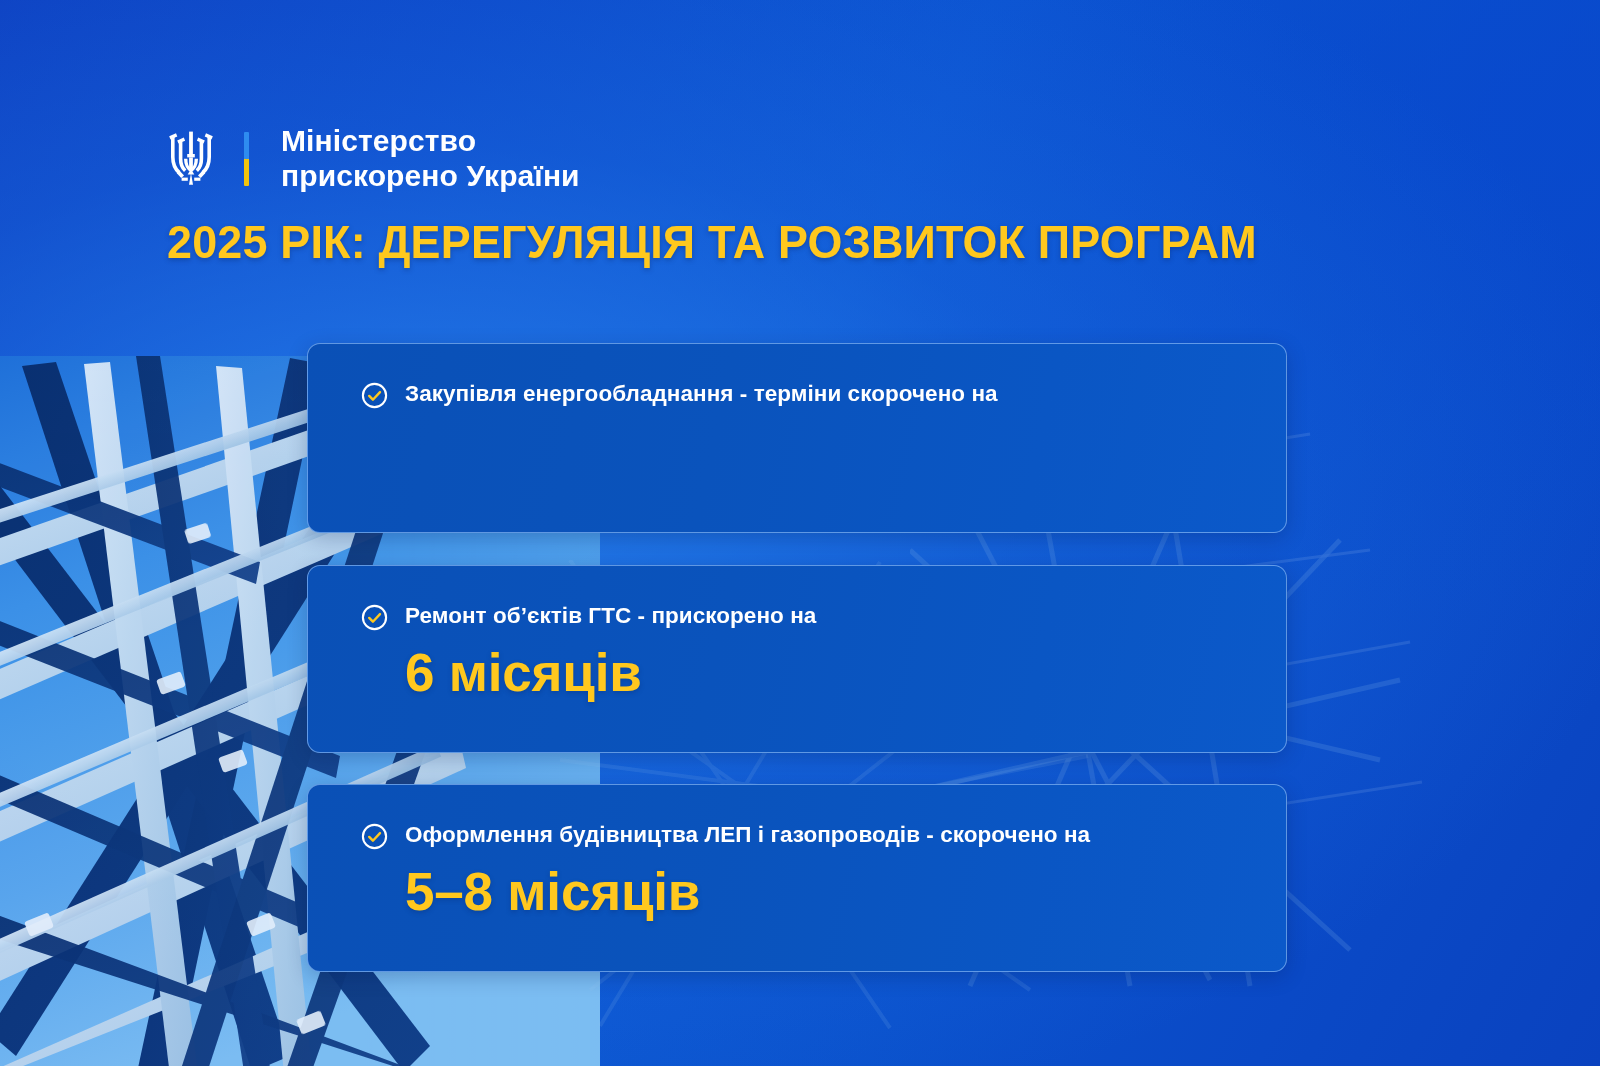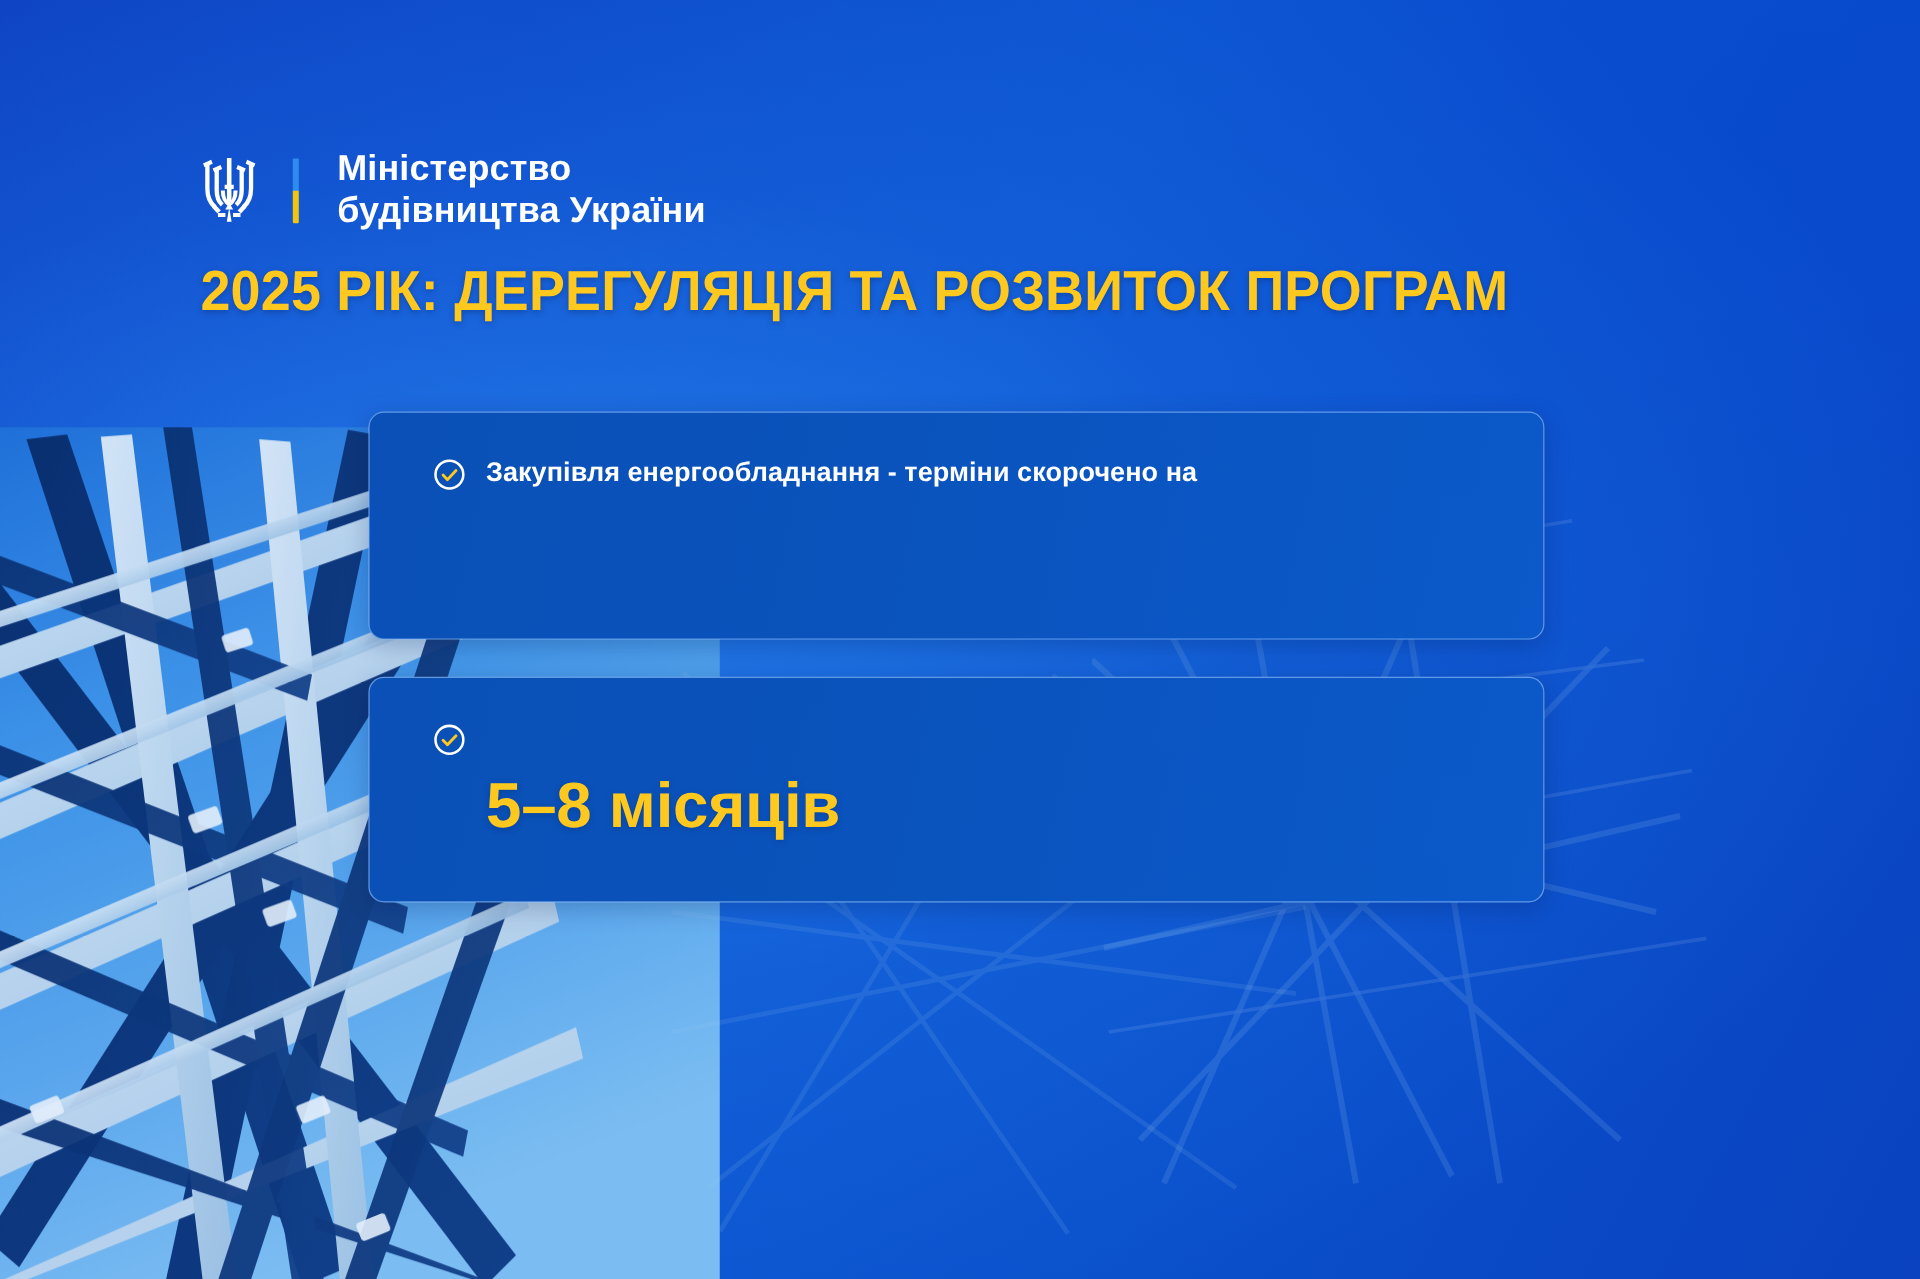--- a/index.html
+++ b/index.html
@@ -225,43 +225,54 @@
         <path d="M37.4 44.0 l-2.8 -2.6 l-4.6 5.0 l2.8 2.6 z"></path>
         <path d="M13.6 48.6 h6.2 v3.2 h-6.2 z"></path>
         <path d="M26.2 48.6 h6.2 v3.2 h-6.2 z"></path>
       </g>
     </svg>
 
     <div class="logo-divider"></div>
 
     <div class="logo-text">
       <span>Міністерство</span>
-      <span>будівництва України</span>
+      <span>прискорено України</span>
     </div>
   </div>
 
   <div class="headline">2025 РІК: ДЕРЕГУЛЯЦІЯ ТА РОЗВИТОК ПРОГРАМ</div>
 
   <div class="cards">
 
     <div class="card c1">
       <div class="card-head">
         <svg class="check-icon" viewBox="0 0 27 27">
           <circle cx="13.5" cy="13.5" r="11.6" fill="none" stroke="#FFFFFF" stroke-width="2.1"></circle>
           <path d="M8.2 13.9 l3.7 3.8 l7.1 -7.6" fill="none" stroke="#FFC81E" stroke-width="2.4" stroke-linecap="round" stroke-linejoin="round"></path>
         </svg>
         <div class="card-label">Закупівля енергообладнання - терміни скорочено на</div>
       </div>
     </div>
 
+    <div class="card c2">
+      <div class="card-head">
+        <svg class="check-icon" viewBox="0 0 27 27">
+          <circle cx="13.5" cy="13.5" r="11.6" fill="none" stroke="#FFFFFF" stroke-width="2.1"></circle>
+          <path d="M8.2 13.9 l3.7 3.8 l7.1 -7.6" fill="none" stroke="#FFC81E" stroke-width="2.4" stroke-linecap="round" stroke-linejoin="round"></path>
+        </svg>
+        <div class="card-label">Ремонт об’єктів ГТС - прискорено на</div>
+      </div>
+      <div class="card-value">6 місяців</div>
+    </div>
 
     <div class="card c3">
       <div class="card-head">
         <svg class="check-icon" viewBox="0 0 27 27">
           <circle cx="13.5" cy="13.5" r="11.6" fill="none" stroke="#FFFFFF" stroke-width="2.1"></circle>
           <path d="M8.2 13.9 l3.7 3.8 l7.1 -7.6" fill="none" stroke="#FFC81E" stroke-width="2.4" stroke-linecap="round" stroke-linejoin="round"></path>
         </svg>
+        <div class="card-label">Оформлення будівництва ЛЕП і газопроводів - скорочено на</div>
       </div>
       <div class="card-value">5–8 місяців</div>
     </div>
 
   </div>
 </div>
 
 </body></html>

